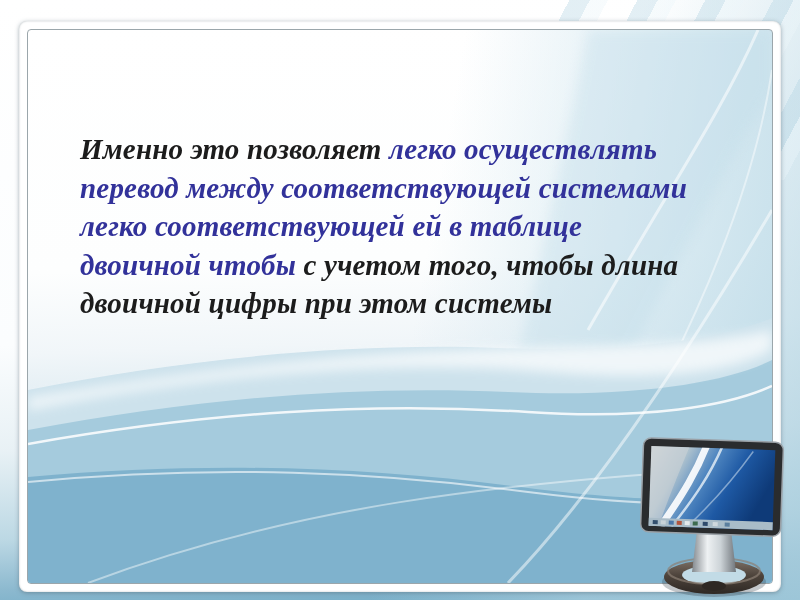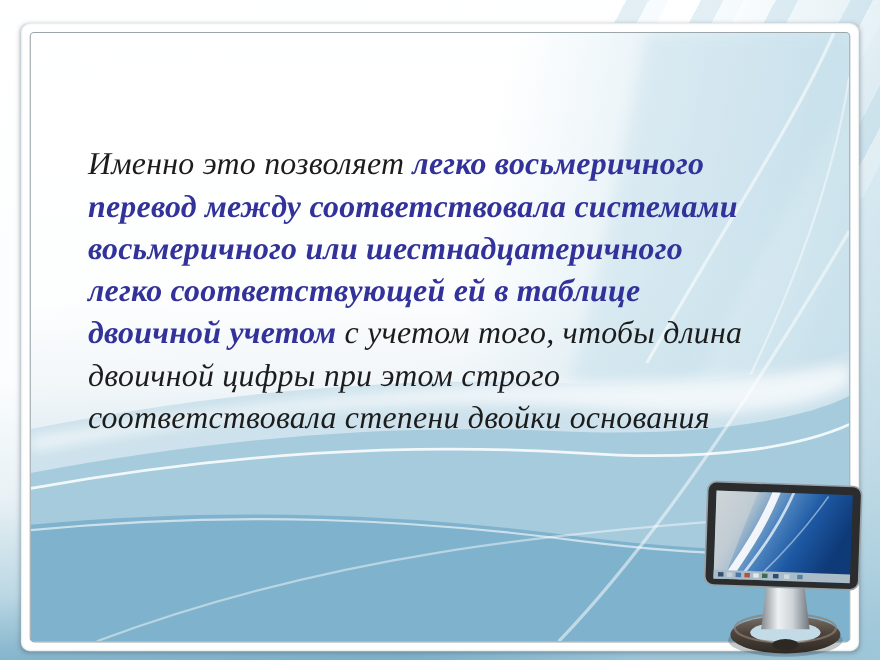--- a/index.html
+++ b/index.html
@@ -30,21 +30,21 @@
       linear-gradient(100deg, rgba(255,255,255,0) 52%, rgba(205,228,238,.65) 76%, rgba(188,218,231,.9) 100%),
       linear-gradient(178deg,#ffffff 0%,#fdfefe 42%,#f1f6f9 56%,#dfecf2 66%,#b9d6e3 76%,#7fb2cd 86%,#7fb2cd 100%);
   }
   .bg-art{position:absolute;left:0;top:0;width:100%;height:100%;}
   
   .textblock{
     position:absolute;left:52px;top:100px;
     font-size:29px;line-height:38.5px;font-style:italic;letter-spacing:.2px;
   }
   .line{white-space:pre;}
-  .seg-plain{color:#1c1c1c;font-weight:400;}
+  .seg-plain{color:#1c1c1c;font-weight:700;}
   .seg-accent{color:#32329a;font-weight:700;}
   
   .monitor{position:absolute;left:630px;top:430px;width:168px;height:168px;}
 </style>
 </head>
 <body>
 
 <div class="stage">
 
   <div class="outer-streaks"></div>
@@ -67,27 +67,25 @@
         <path d="M0,400 C170,368 330,355 480,362 C610,368 700,352 744,330 L744,553 L0,553 Z" fill="#a5cbdd"></path>
         <path d="M0,380 C200,340 380,330 520,342 C640,352 710,340 744,320 L744,300 C660,318 560,315 430,320 C260,327 100,352 0,368 Z" fill="#ffffff" opacity=".7" filter="url(#soft)"></path>
         <path d="M0,447 C190,430 350,438 500,458 C620,473 700,472 744,462 L744,553 L0,553 Z" fill="#7fb2cd"></path>
         <path d="M0,414 C180,382 340,372 500,382 C620,390 700,376 744,356" stroke="#ffffff" stroke-width="2.5" fill="none" opacity=".85"></path>
         <path d="M0,452 C190,434 350,442 500,462 C620,477 700,476 744,466" stroke="#ffffff" stroke-width="2" fill="none" opacity=".6"></path>
         <path d="M60,553 C260,478 460,452 744,436" stroke="#ffffff" stroke-width="2" fill="none" opacity=".45"></path>
         <path d="M480,553 C560,470 650,340 744,180" stroke="#ffffff" stroke-width="3" fill="none" opacity=".5"></path>
       </svg>
 
       <div class="textblock">
-        <div class="line"><span class="seg-plain">Именно это позволяет </span><span class="seg-accent">легко восьмеричного</span></div>
-        <div class="line"><span class="seg-accent">перевод между соответствовала системами</span></div>
-        <div class="line"><span class="seg-accent">восьмеричного или шестнадцатеричного</span></div>
+        <div class="line"><span class="seg-plain">Именно это позволяет </span><span class="seg-accent">легко осуществлять</span></div>
+        <div class="line"><span class="seg-accent">перевод между соответствующей системами</span></div>
         <div class="line"><span class="seg-accent">легко соответствующей ей в таблице</span></div>
-        <div class="line"><span class="seg-accent">двоичной учетом</span><span class="seg-plain"> с учетом того, чтобы длина</span></div>
-        <div class="line"><span class="seg-plain">двоичной цифры при этом строго</span></div>
-        <div class="line"><span class="seg-plain">соответствовала степени двойки основания</span></div>
+        <div class="line"><span class="seg-accent">двоичной чтобы</span><span class="seg-plain"> с учетом того, чтобы длина</span></div>
+        <div class="line"><span class="seg-plain">двоичной цифры при этом системы</span></div>
       </div>
 
     </div>
   </div>
 
   <svg class="monitor" viewBox="0 0 168 168">
     <defs>
       <linearGradient id="scr" x1="0" y1="0" x2="1" y2="0.35">
         <stop offset="0" stop-color="#d2d8da"></stop>
         <stop offset=".28" stop-color="#aec2ce"></stop>

